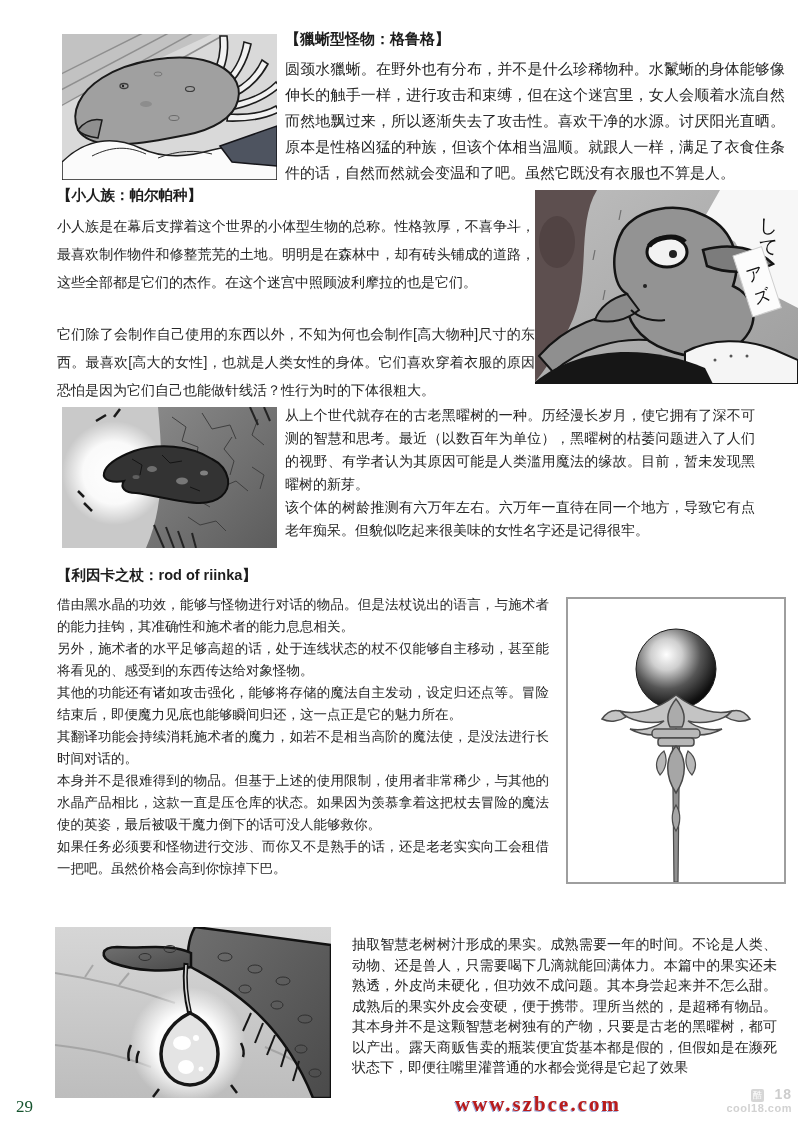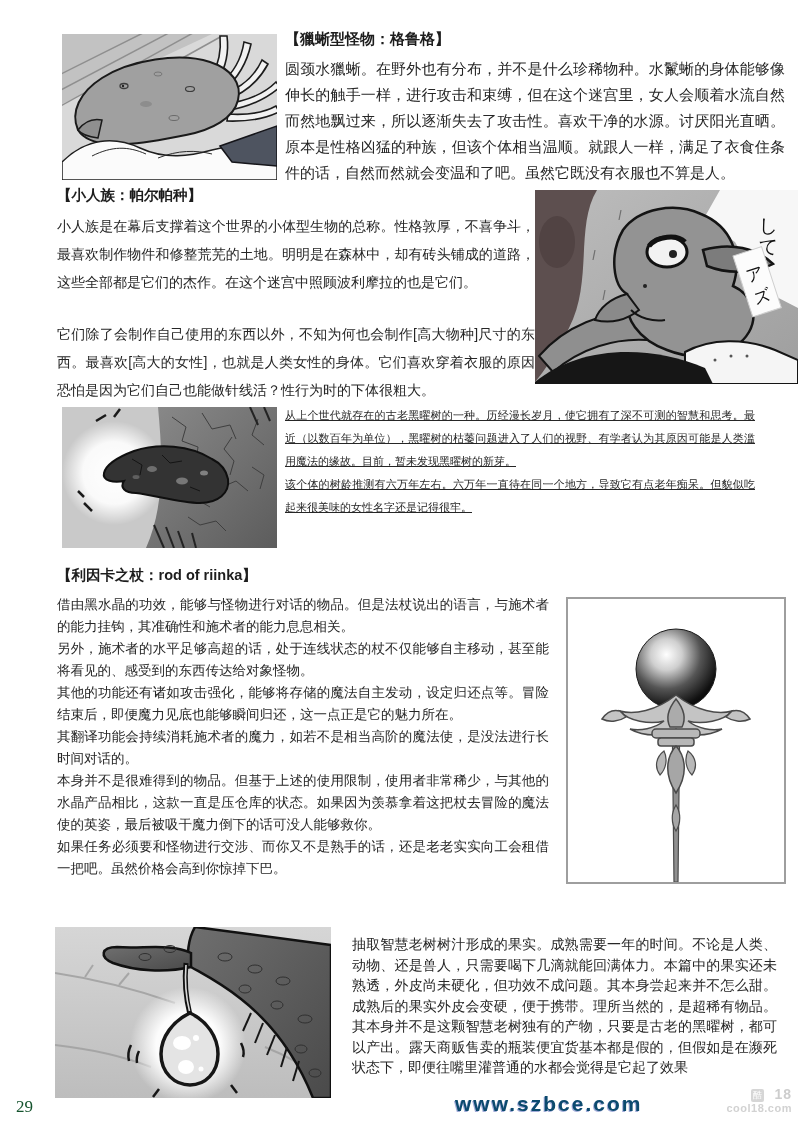--- a/index.html
+++ b/index.html
@@ -10,36 +10,36 @@
   .txt p{margin:0;}
   .s1{left:285px;top:30px;width:500px;}
   .s1 h2{font-size:15px;}
   .s1 p{font-size:15px;line-height:26px;}
   .s2{left:57px;top:186px;width:478px;}
   .s2 h2{font-size:14.5px;}
   .s2 p{font-size:14px;line-height:28px;}
   .s2 p + p{margin-top:24px;}
   .s3{left:285px;top:404px;width:470px;}
   .s3 h2{font-size:15px;}
-  .s3 p{font-size:11px;line-height:23px;text-decoration:underline;}
+  .s3 p{font-size:14px;line-height:23px;}
   .s4{left:57px;top:566px;width:492px;}
   .s4 h2{font-size:14.5px;margin-bottom:9px;}
   .s4 p{font-size:13.5px;line-height:22px;}
   .s5{left:352px;top:934px;width:425px;}
   .s5 h2{font-size:14.5px;}
   .s5 p{font-size:14px;line-height:20.5px;}
   figure.illus{position:absolute;margin:0;padding:0;}
   figure.illus svg{display:block;width:100%;height:100%;}
   .staff-box{position:absolute;left:566px;top:597px;width:220px;height:287px;
              border:2px solid #9e9e9e;box-sizing:border-box;background:#ffffff;}
   .staff-box svg{display:block;width:100%;height:100%;}
   .page-number{position:absolute;left:16px;top:1097px;font-family:"Liberation Serif","DejaVu Serif",serif;
                font-size:17px;color:#14532d;}
-  .watermark{position:absolute;left:455px;top:1092px;font-family:Liberation Sans, sans-serif;
-             font-weight:bold;font-size:21px;letter-spacing:2px;color:#0c4a6e;
+  .watermark{position:absolute;left:455px;top:1092px;font-family:Liberation Serif, serif;
+             font-weight:bold;font-size:21px;letter-spacing:2px;color:#b91c1c;
              text-shadow:-1px 1px 0 rgba(70,90,180,0.5);}
   .corner-logo{position:absolute;right:8px;top:1086px;text-align:right;color:#cdcdcd;
                font-weight:bold;line-height:1.15;margin-left:36px;}
   .corner-logo .row1{font-size:14px;letter-spacing:1px;}
   .corner-logo .seal{display:inline-block;width:13px;height:13px;background:#d6d6d6;color:#ffffff;
                      font-size:9px;line-height:13px;text-align:center;border-radius:2px;
                      margin-right:10px;vertical-align:middle;font-weight:normal;}
   .corner-logo .row2{font-size:11px;letter-spacing:0.5px;color:#d2d2d2;text-shadow:0.5px 0.5px 0 #ffffff;}
 </style>
 </head>

